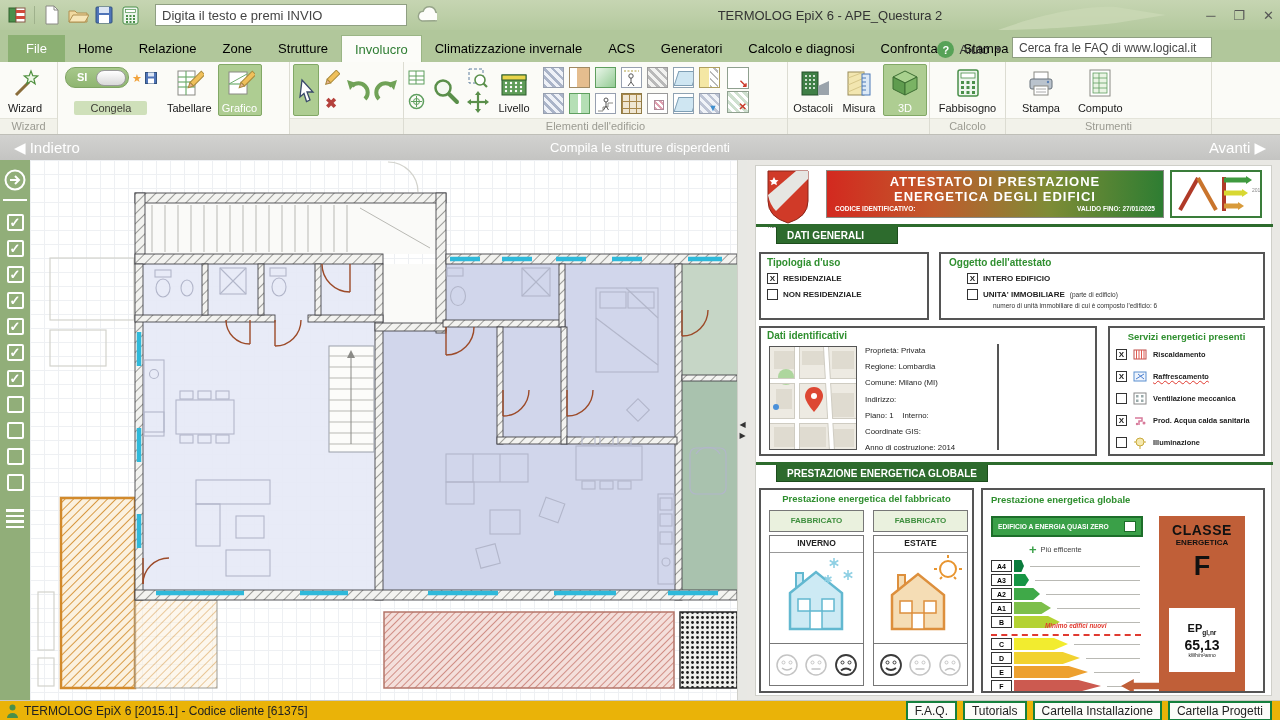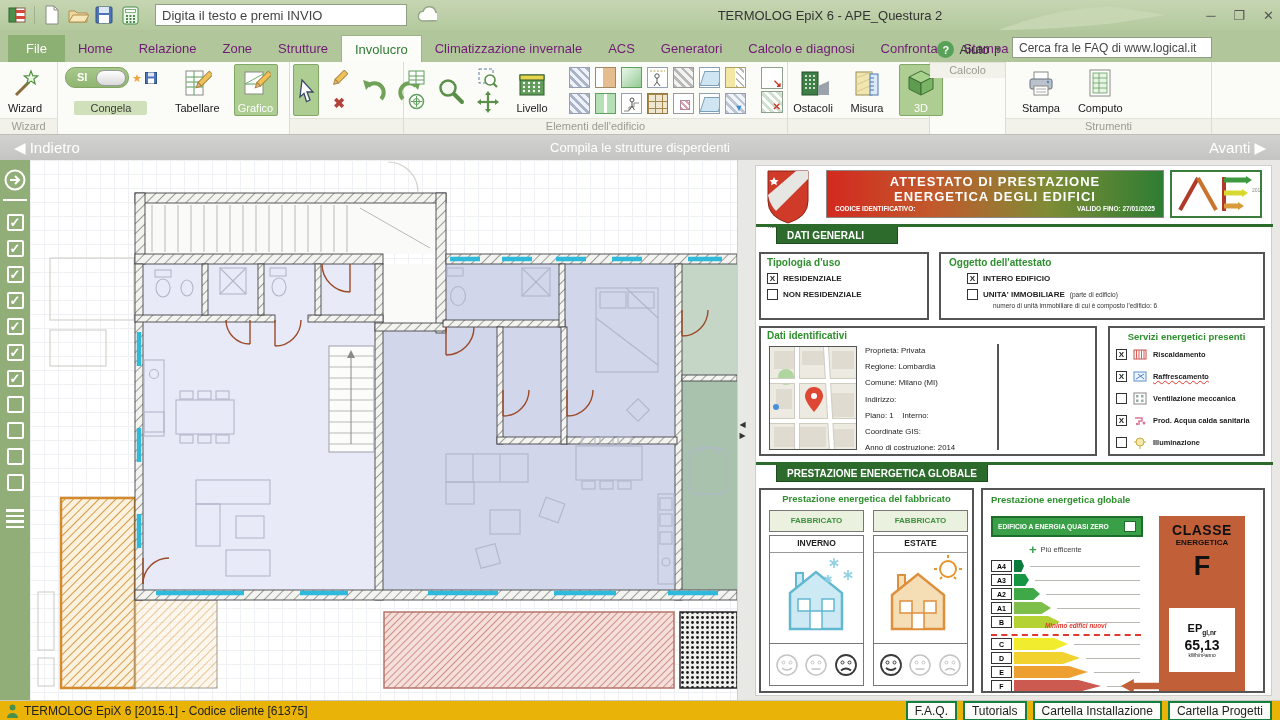--- a/index.html
+++ b/index.html
@@ -13,33 +13,33 @@
 .tb-icon{width:22px;height:22px;display:flex;align-items:center;justify-content:center;margin:0 2px}
 .quick-input{width:252px;height:22px;border:1px solid #8f9f82;background:#fff;font-size:13px;padding:0 6px;color:#333;margin-left:12px}
 .quick-input::placeholder{color:#444}
 .win-title{position:absolute;left:620px;top:0;width:420px;height:30px;display:flex;align-items:center;justify-content:center;font-size:13px;color:#333}
 .win-ctrls{position:absolute;right:6px;top:0;height:30px;display:flex;align-items:center;gap:18px;color:#555;font-size:13px}
 .win-ctrls span{cursor:default}
 .swoosh{position:absolute;right:112px;top:0;pointer-events:none}
 
 
 .tabbar{position:absolute;left:0;top:30px;width:1280px;height:32px;background:#b1c79b;display:flex;align-items:flex-end;padding-left:8px}
-.tab{height:27px;display:flex;align-items:center;padding:0 13px;font-size:13px;color:#701a75;white-space:nowrap}
+.tab{height:27px;display:flex;align-items:center;padding:0 13px;font-size:13px;color:#000000;white-space:nowrap}
 .tab.file{background:#8cb073;color:#fff;padding:0 18px}
 .tab.active{background:#fcfcf9;color:#2e7d33;border:1px solid #9ab585;border-bottom:none}
 .helpbox{position:absolute;right:278px;bottom:4px;display:flex;align-items:center;gap:5px;font-size:13px;color:#333}
 .q-ic{width:17px;height:17px;border-radius:50%;background:#57a257;color:#fff;font-weight:bold;font-size:11px;display:flex;align-items:center;justify-content:center}
 .caret{font-size:8px;color:#555}
 .faq-input{position:absolute;right:68px;bottom:4px;width:200px;height:21px;border:1px solid #8f9f82;background:#fff;font-size:12px;padding:0 6px;color:#333}
 .faq-input::placeholder{color:#444}
 
 
 .ribbon{position:absolute;left:0;top:62px;width:1280px;height:73px;background:#fbfbf7;border-bottom:1px solid #bfbfb8;display:flex}
 .rgroup{height:100%;display:flex;flex-direction:column;border-right:1px solid #dcdcd2}
-.rgroup .rcontent{height:56px;display:flex;align-items:stretch;padding:2px 3px;gap:10px}
+.rgroup .rcontent{height:56px;display:flex;align-items:stretch;padding:2px 3px;gap:2px}
 .rgroup .glabel{height:16px;line-height:15px;text-align:center;font-size:11px;color:#9b9b92;background:#f2f2ea;border-top:1px solid #e4e4da;overflow:hidden}
 .rb{display:flex;flex-direction:column;align-items:center;justify-content:space-between;padding:3px 3px 1px;font-size:11px;color:#1a1a1a;border:1px solid transparent;min-width:44px}
 .rb .lbl{line-height:12px}
 .rb.sel{background:#aecd92;border:1px solid #82a866;border-radius:2px}
 .rb.sel .lbl{color:#fff}
 .stackcol{display:flex;flex-direction:column;justify-content:space-around;align-items:center;padding:2px 1px}
 .toggleblock{display:flex;flex-direction:column;align-items:center;justify-content:space-between;padding:3px 4px 1px}
 .pill{position:relative;width:64px;height:21px;border-radius:10px;background:linear-gradient(#a7c88b,#8fb571);border:1px solid #7fa463;color:#fff;font-size:11px;font-weight:bold}
 .pill .si{position:absolute;left:11px;top:3px}
 .pill .knob{position:absolute;right:2px;top:1.5px;width:30px;height:16px;border-radius:8px;background:linear-gradient(#ffffff,#d9d9d9);border:1px solid #9a9a9a}
@@ -468,20 +468,40 @@
               <polygon points="3,9 15,15 15,27 3,21" fill="#5f9c4f" stroke="#3c6e33"></polygon>
               <polygon points="27,9 15,15 15,27 27,21" fill="#7ab364" stroke="#3c6e33"></polygon>
             </svg>
           <span class="lbl">3D</span>
         </div>
       </div>
       <div class="glabel"></div>
     </div>
 
     <div class="rgroup" style="width:76px">
+      <div class="rcontent" style="justify-content:center">
+        <div class="rb">
+          <svg width="26" height="30">
+              <rect x="3" y="2" width="20" height="26" rx="2" fill="#eef6ee" stroke="#4a8f4a" stroke-width="1.5"></rect>
+              <rect x="6" y="5" width="14" height="5" fill="#fff" stroke="#4a8f4a" stroke-width=".8"></rect>
+              <g fill="#4a8f4a">
+                <rect x="6" y="13" width="3" height="3"></rect>
+                <rect x="11.5" y="13" width="3" height="3"></rect>
+                <rect x="17" y="13" width="3" height="3"></rect>
+                <rect x="6" y="18" width="3" height="3"></rect>
+                <rect x="11.5" y="18" width="3" height="3"></rect>
+                <rect x="17" y="18" width="3" height="3"></rect>
+                <rect x="6" y="23" width="3" height="3"></rect>
+                <rect x="11.5" y="23" width="3" height="3"></rect>
+                <rect x="17" y="23" width="3" height="3"></rect>
+              </g>
+            </svg>
+          <span class="lbl">Fabbisogno</span>
+        </div>
+      </div>
       <div class="glabel">Calcolo</div>
     </div>
 
     <div class="rgroup" style="width:206px">
       <div class="rcontent" style="padding-left:12px;gap:10px">
         <div class="rb">
           <svg width="34" height="30">
               <rect x="10" y="4" width="14" height="8" fill="#fff" stroke="#8a8a84"></rect>
               <rect x="6" y="11" width="22" height="10" rx="2" fill="#bac3cd" stroke="#67707a"></rect>
               <circle cx="24" cy="14" r="1.2" fill="#5a7fb5"></circle>

